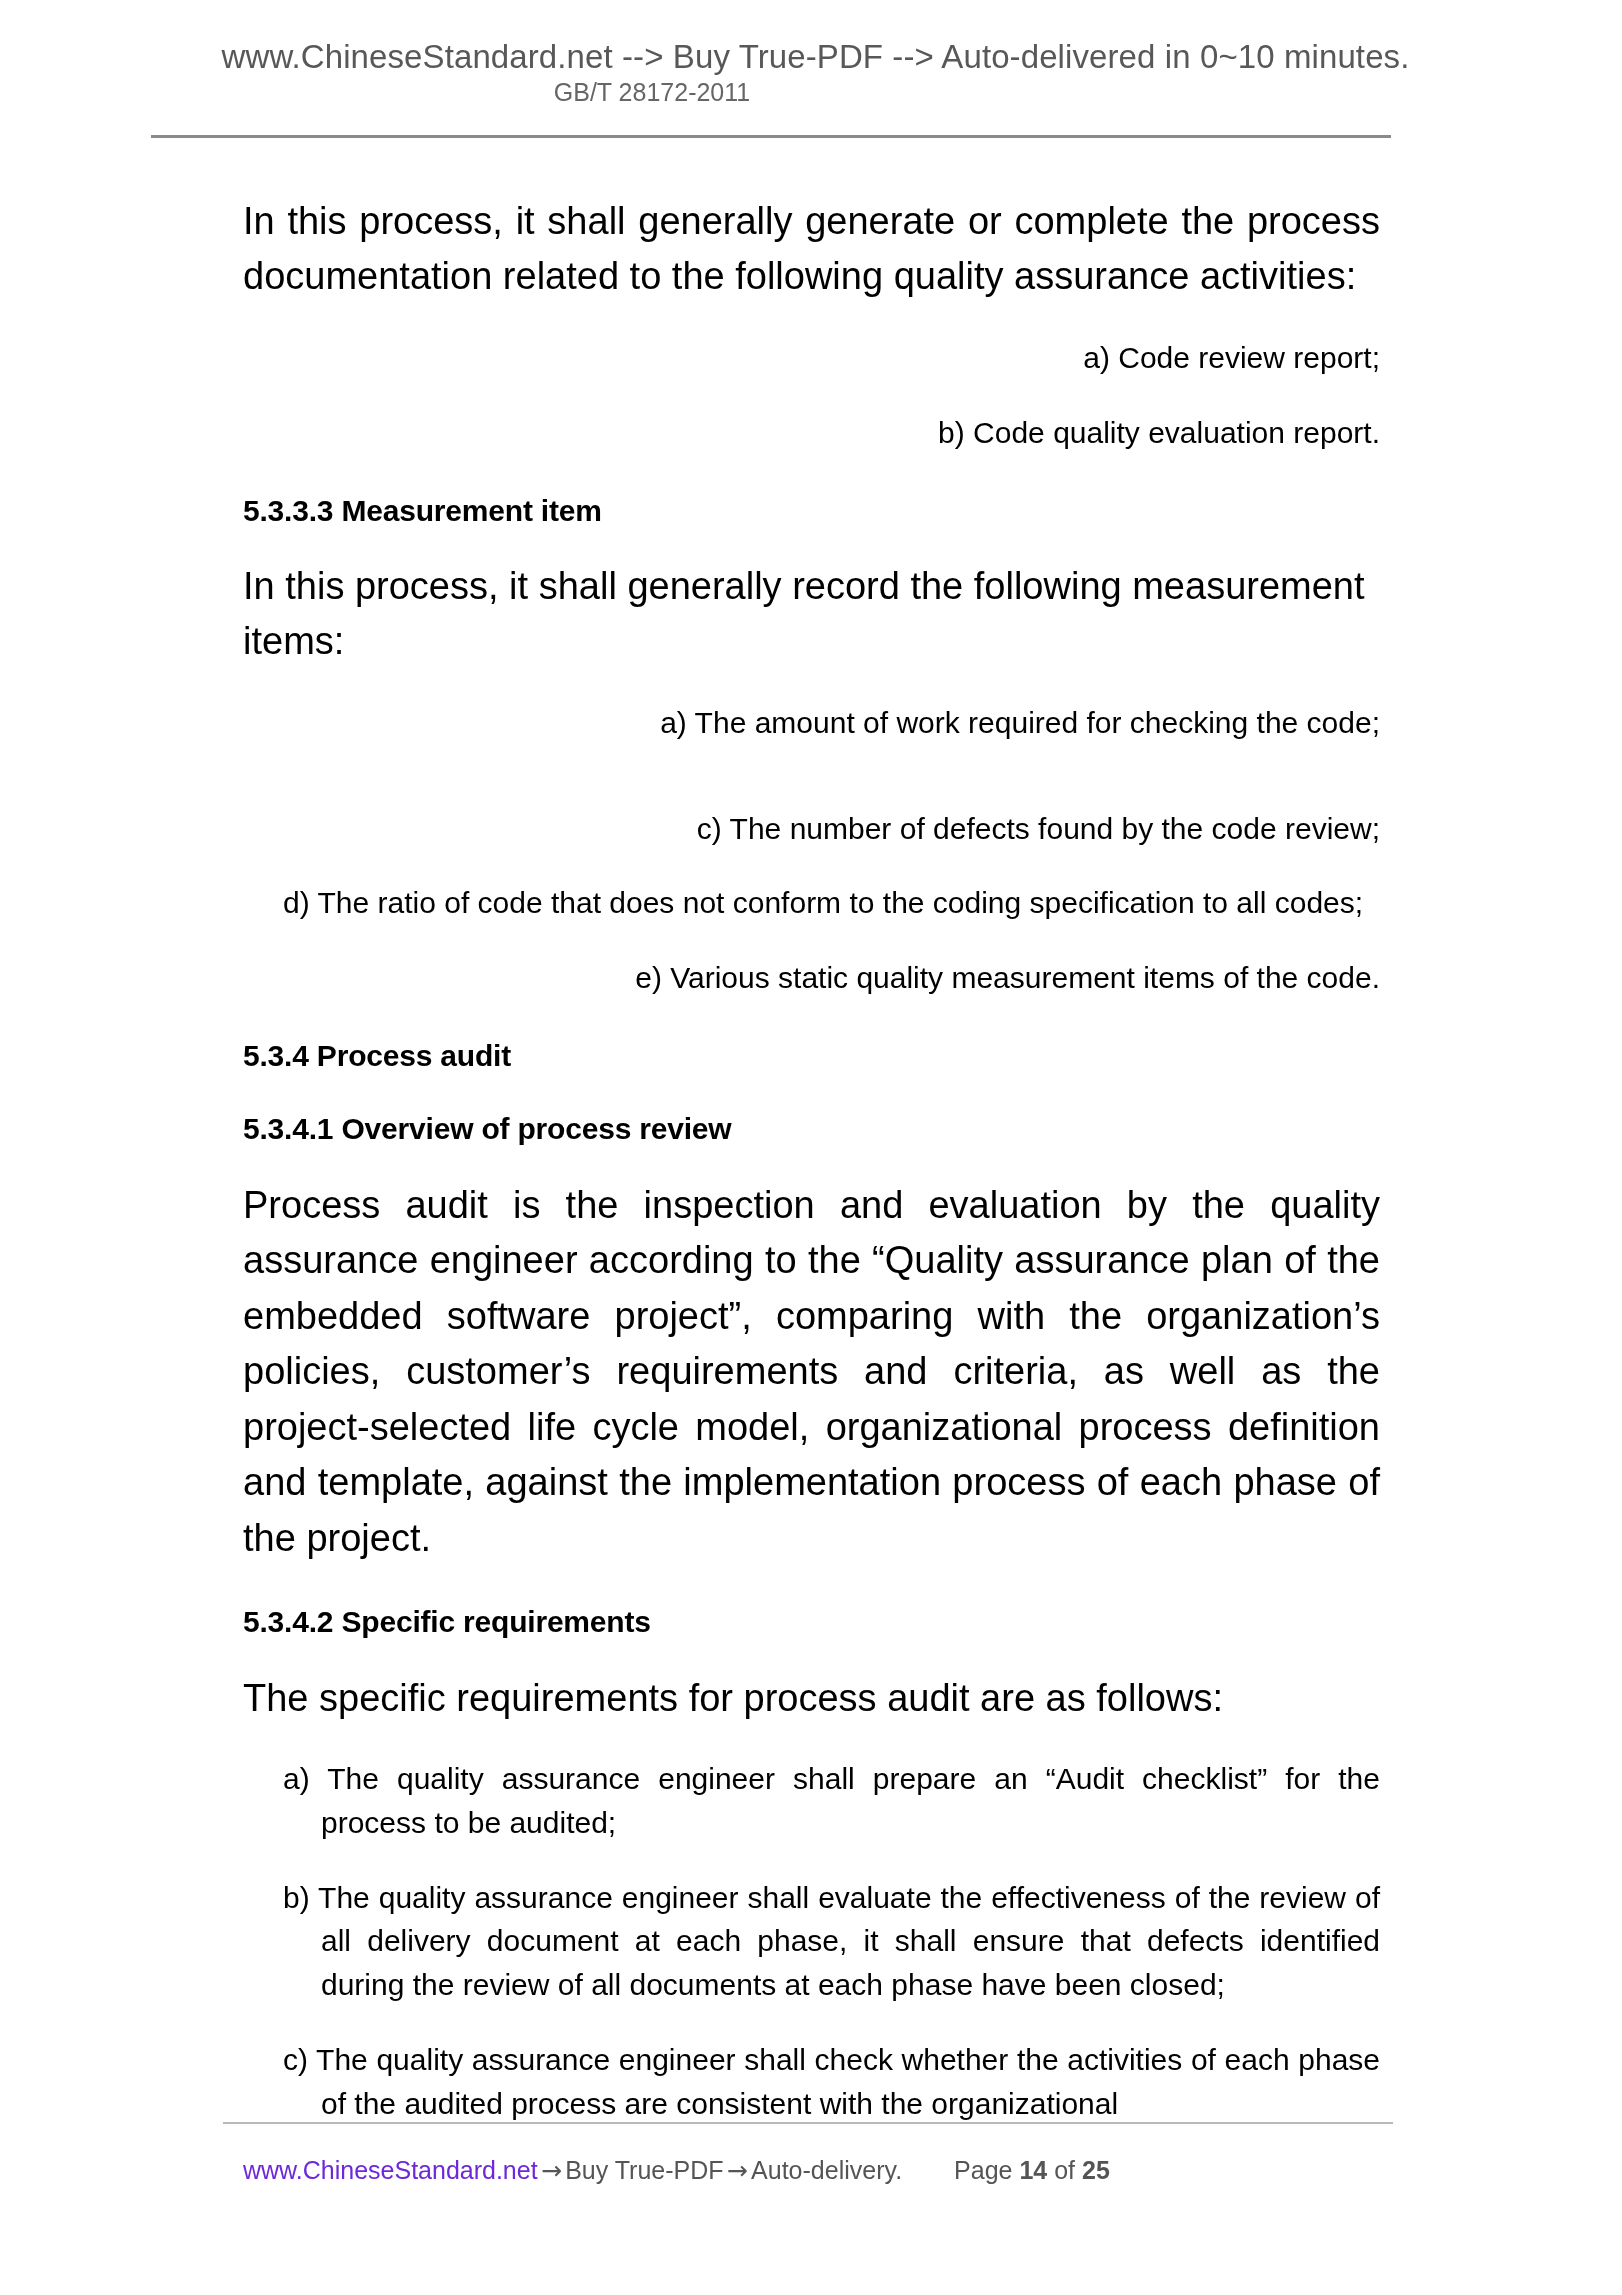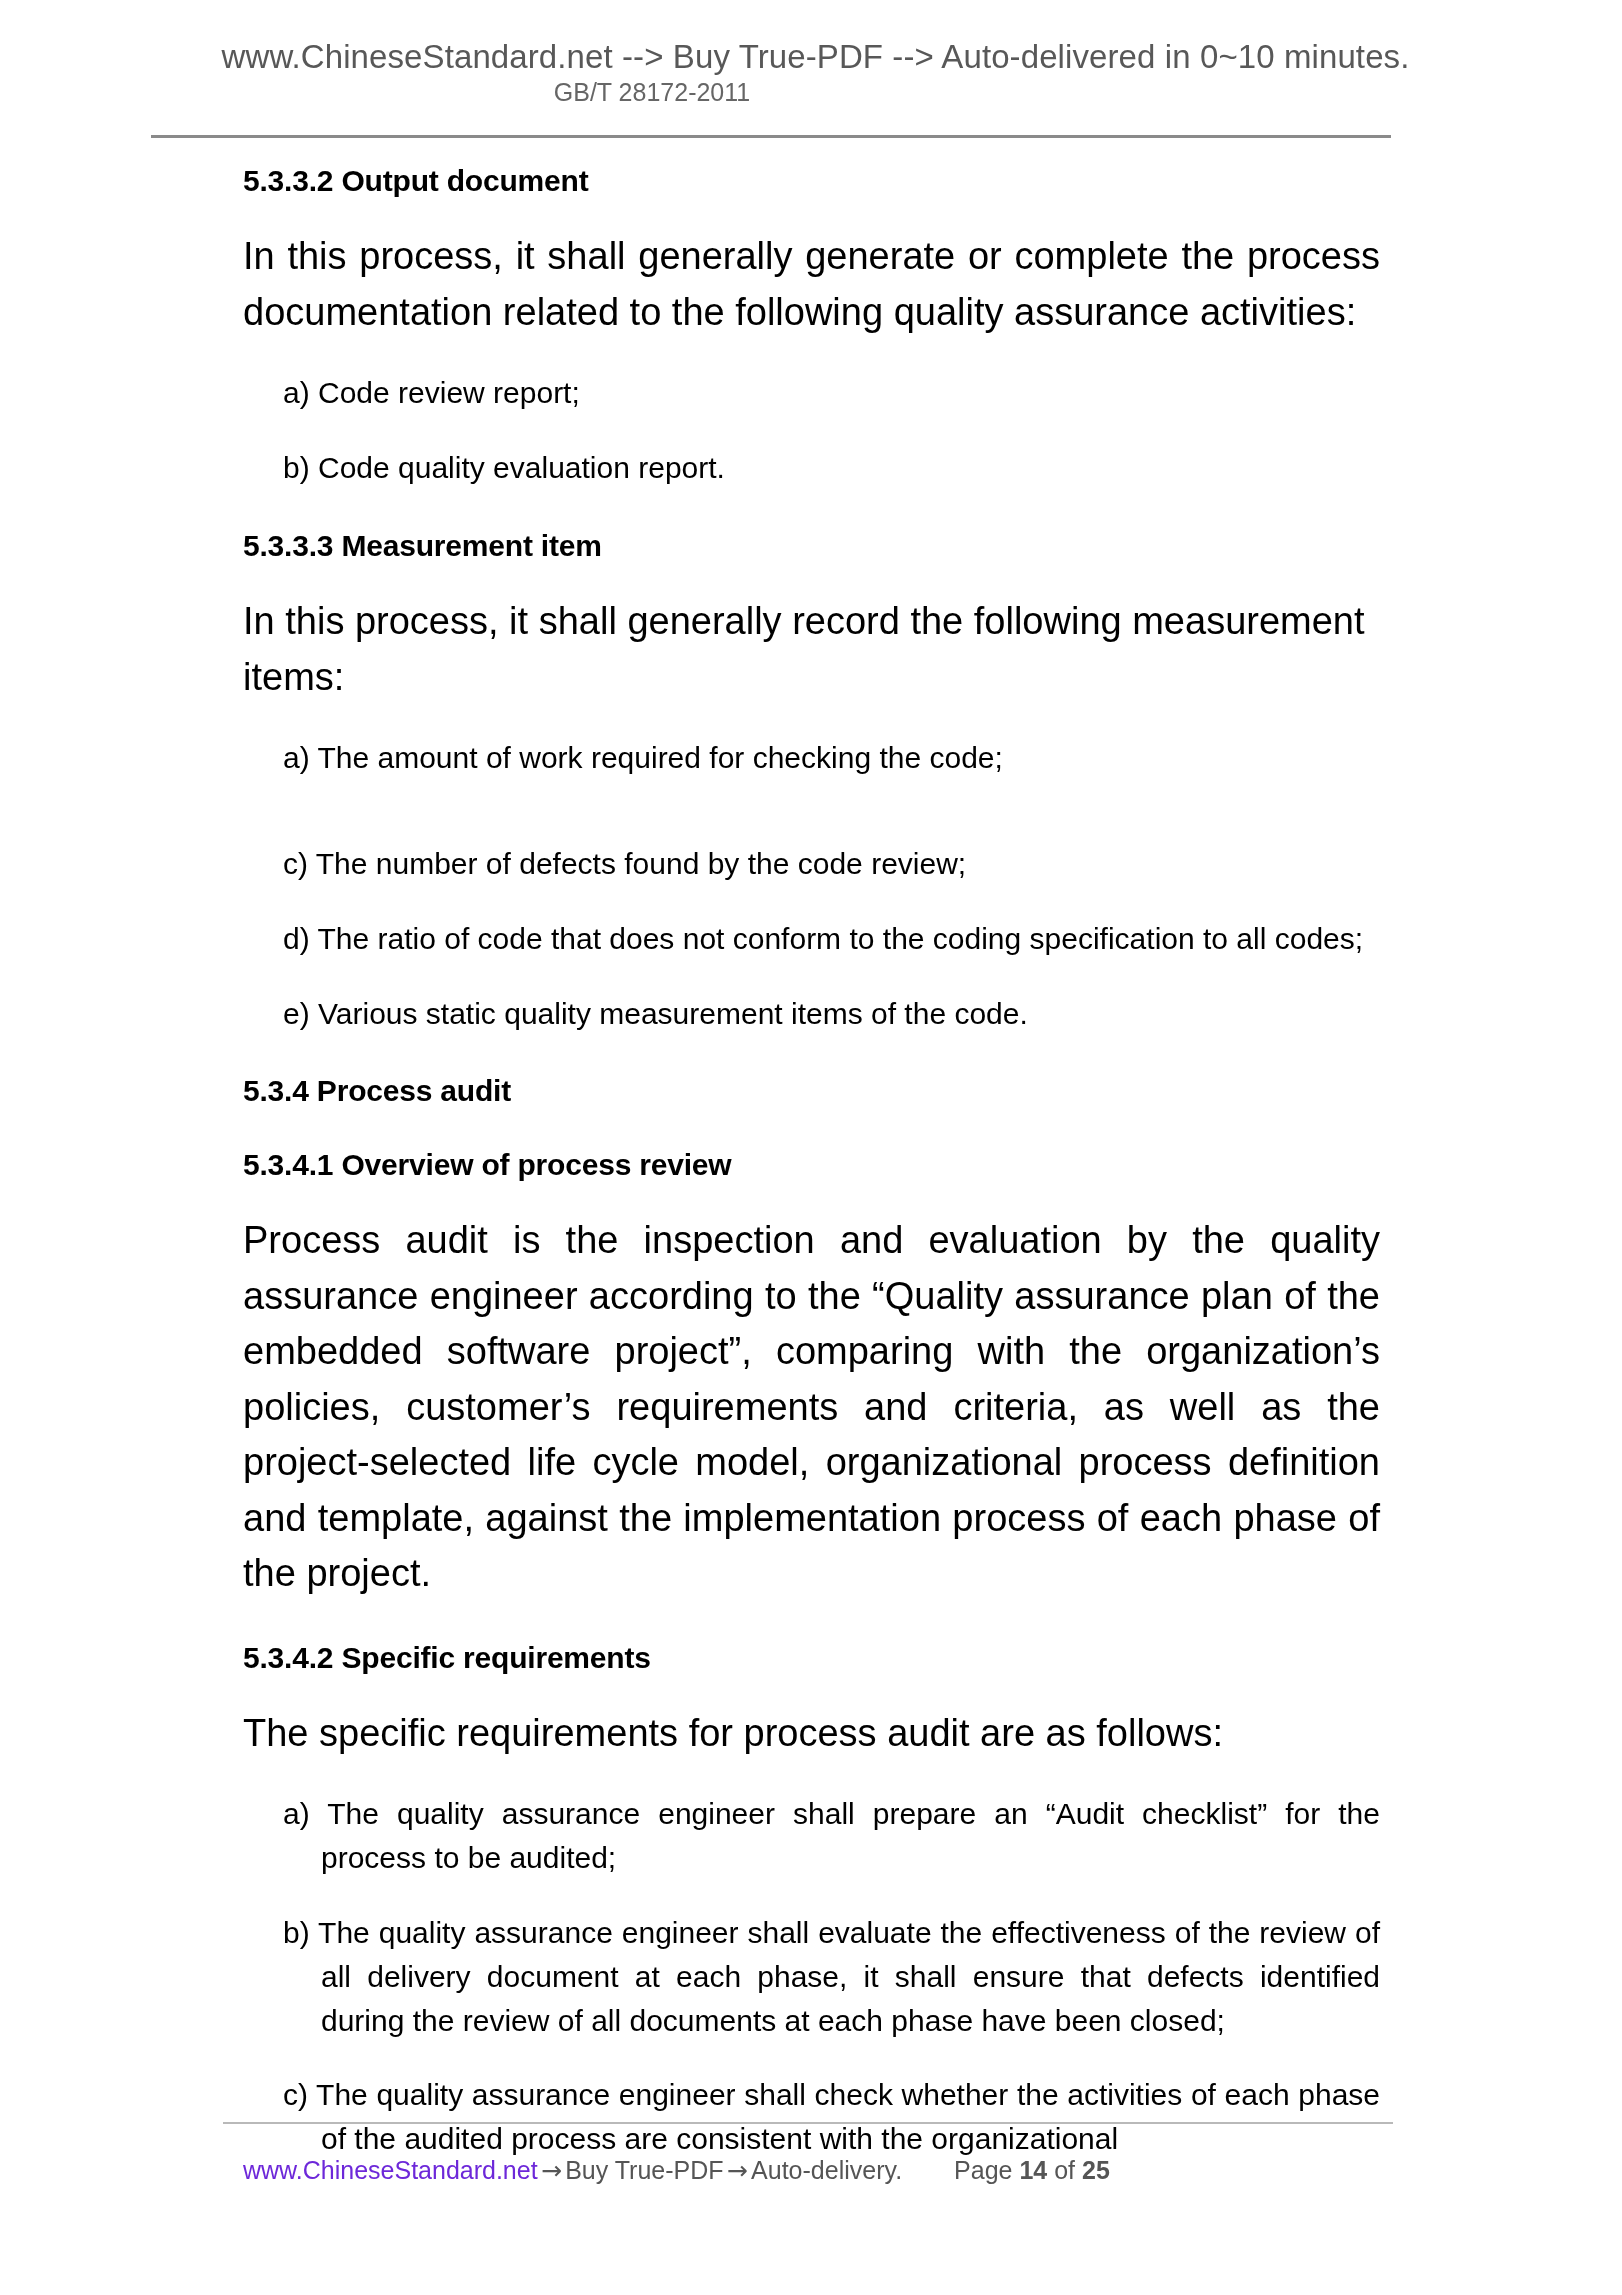--- a/index.html
+++ b/index.html
@@ -103,21 +103,21 @@
     padding: 0;
     font-size: 30px;
     font-weight: 400;
     line-height: 1.46;
     padding-left: 78px;
     text-indent: -38px;
     text-align: justify;
     text-justify: inter-word;
   }
   .list-item.nojustify {
-    text-align: left;
+    text-align: right;
   }
   .gap-md { height: 31px; }
   .gap-lg { height: 38px; }
 
   
   .page-footer {
     position: absolute;
     left: 0;
     top: 2118px;
     width: 1623px;
@@ -157,21 +157,20 @@
 <div class="page">
 
   <div class="page-header">
     <div class="header-watermark">www.ChineseStandard.net --&gt; Buy True-PDF --&gt; Auto-delivered in 0~10 minutes.</div>
     <div class="header-stdno">GB/T 28172-2011</div>
     <div class="header-rule"></div>
   </div>
 
   <div class="content">
 
-    <h3 class="heading">5.3.3.2 Output document</h3>
     <div class="gap-md"></div>
 
     <p class="body-para">In this process, it shall generally generate or complete the process documentation related to the following quality assurance activities:</p>
     <div class="gap-md"></div>
 
     <p class="list-item nojustify">a) Code review report;</p>
     <div class="gap-md"></div>
 
     <p class="list-item nojustify">b) Code quality evaluation report.</p>
     <div class="gap-lg"></div>

